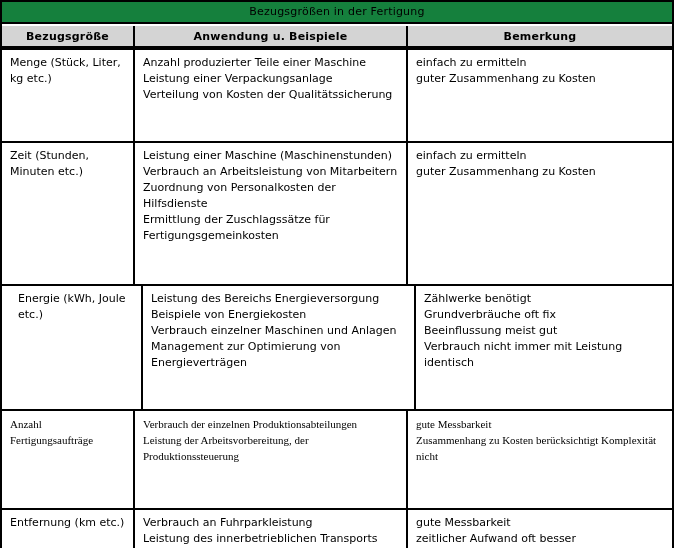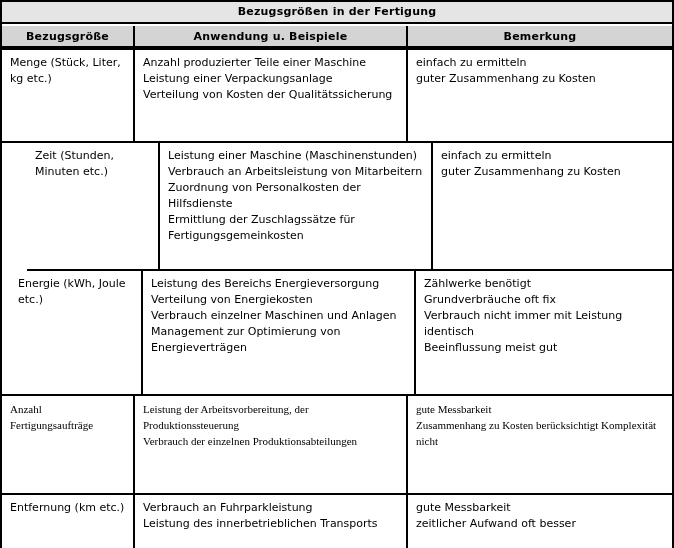--- a/index.html
+++ b/index.html
@@ -10,23 +10,23 @@
     font-size: 11px; color: #000000;
     overflow: hidden;
   }
   .tbl {
     width: 674px; height: 548px;
     border: 2px solid #000000;
     background: #ffffff;
   }
   .title-row {
     height: 22px;
-    background: #e5e5e5;
+    background: #15803d;
     border-bottom: 2px solid #000000;
-    font-weight: bold;
+    font-weight: normal;
     text-align: center;
     line-height: 19px;
     letter-spacing: 0.2px;
   }
   .spacer { height: 2px; background: #ffffff; }
   .hrow {
     display: flex;
     height: 24px;
     background: #d4d4d4;
     border-bottom: 4px solid #000000;
@@ -38,21 +38,21 @@
   }
   .col1 { width: 131px; flex: 0 0 131px; }
   .col2 { width: 273px; flex: 0 0 273px; border-left: 2px solid #000000; }
   .col3 { flex: 1 1 auto; border-left: 2px solid #000000; }
   .brow {
     display: flex;
     border-bottom: 2px solid #000000;
     background: #ffffff;
   }
   .r1 { height: 93px; justify-content: center; }
-  .r2 { height: 128px; margin-left: 25px; }
+  .r2 { height: 143px; }
   .r3 { height: 125px; padding-left: 8px; }
   .r4 { height: 99px; font-family: Liberation Serif, serif; }
   .r5 { height: 72px; border-bottom: none; }
   .cell {
     padding: 5px 8px 0 8px;
     line-height: 16px;
     overflow: hidden;
   }
   .cell.col1 {
     overflow-wrap: break-word;
@@ -104,39 +104,39 @@
       <span class="line">guter Zusammenhang zu Kosten</span>
     </div>
   </div>
 
   <div class="brow r3">
     <div class="cell col1">
       <span class="line">Energie (kWh, Joule etc.)</span>
     </div>
     <div class="cell col2">
       <span class="line">Leistung des Bereichs Energieversorgung</span>
-      <span class="line">Verteilung von Energiekosten</span>
+      <span class="line">Beispiele von Energiekosten</span>
       <span class="line">Verbrauch einzelner Maschinen und Anlagen</span>
       <span class="line">Management zur Optimierung von Energieverträgen</span>
     </div>
     <div class="cell col3">
       <span class="line">Zählwerke benötigt</span>
       <span class="line">Grundverbräuche oft fix</span>
+      <span class="line">Beeinflussung meist gut</span>
       <span class="line">Verbrauch nicht immer mit Leistung identisch</span>
-      <span class="line">Beeinflussung meist gut</span>
     </div>
   </div>
 
   <div class="brow r4">
     <div class="cell col1">
       <span class="line">Anzahl Fertigungsaufträge</span>
     </div>
     <div class="cell col2">
+      <span class="line">Verbrauch der einzelnen Produktionsabteilungen</span>
       <span class="line">Leistung der Arbeitsvorbereitung, der Produktionssteuerung</span>
-      <span class="line">Verbrauch der einzelnen Produktionsabteilungen</span>
     </div>
     <div class="cell col3">
       <span class="line">gute Messbarkeit</span>
       <span class="line">Zusammenhang zu Kosten berücksichtigt Komplexität nicht</span>
     </div>
   </div>
 
   <div class="brow r5">
     <div class="cell col1">
       <span class="line">Entfernung (km etc.)</span>

